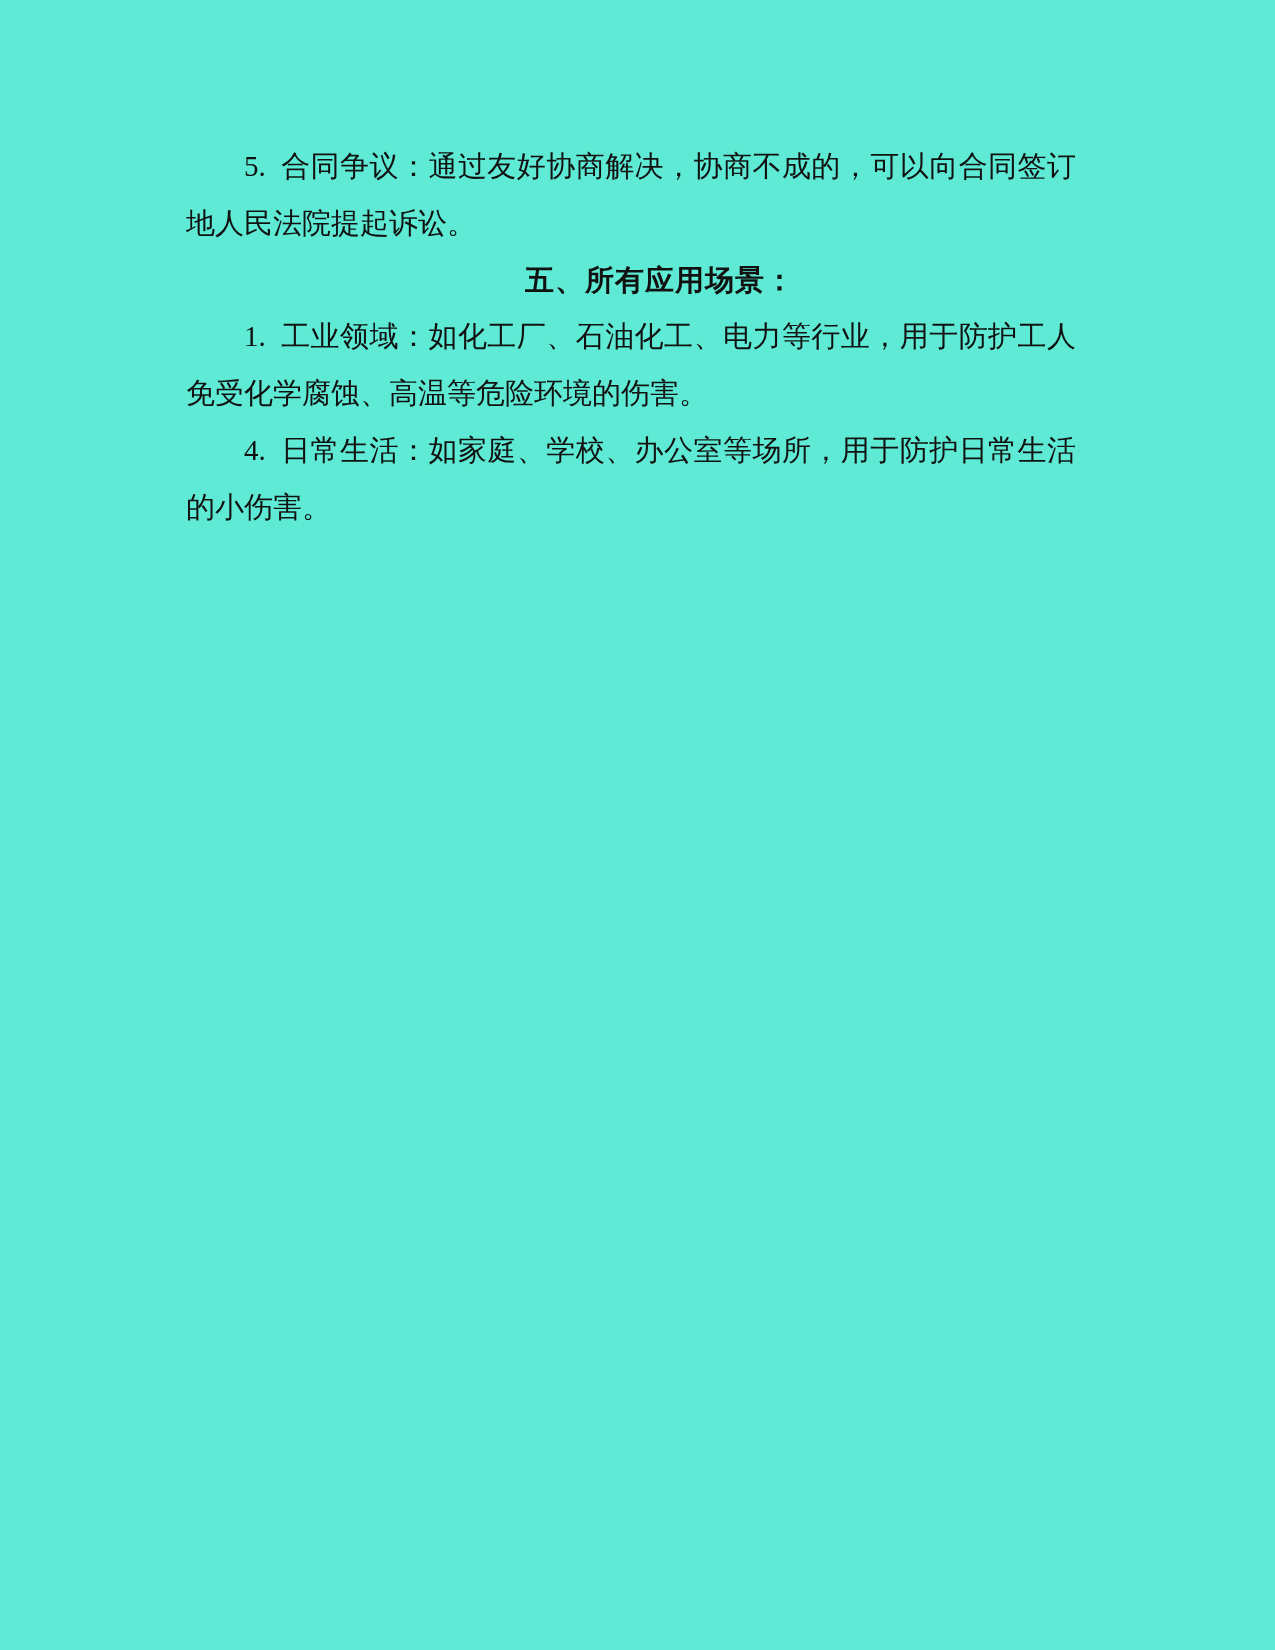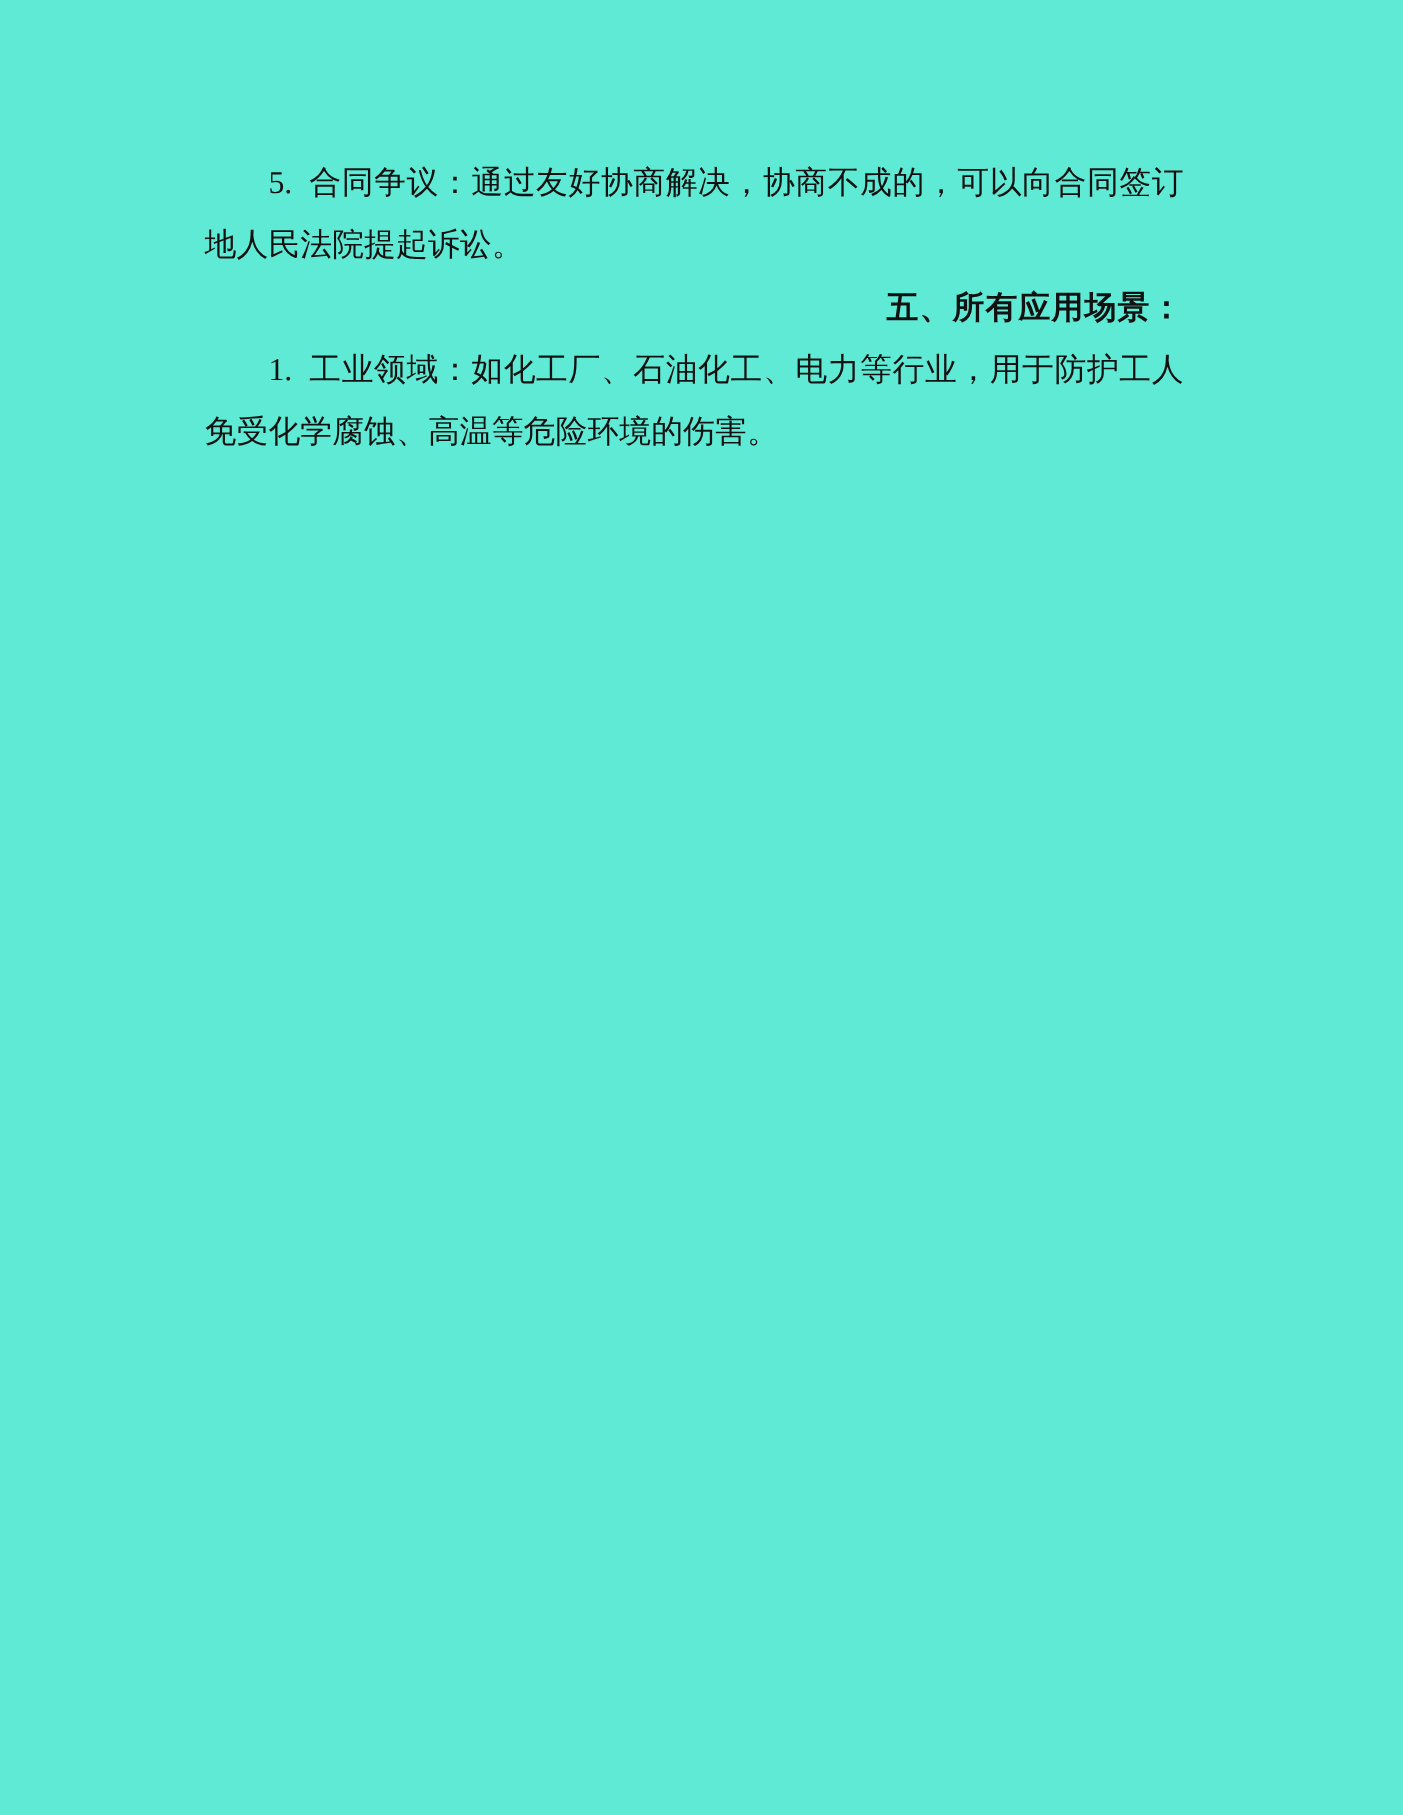--- a/index.html
+++ b/index.html
@@ -29,26 +29,27 @@
     margin: 0;
     text-align: justify;
     text-indent: 2em;
     white-space: pre-wrap;
     word-break: break-all;
     overflow-wrap: break-word;
   }
   .para.heading {
     font-family: "Liberation Sans", "DejaVu Sans", sans-serif;
     font-weight: 700;
-    text-align: right;
+    text-align: center;
     letter-spacing: 1px;
   }
 </style>
 </head>
 <body>
 
 <div class="page">
   <div class="doc-body">
       <p class="para body">5.  合同争议：通过友好协商解决，协商不成的，可以向合同签订地人民法院提起诉讼。</p>
       <p class="para heading">五、所有应用场景：</p>
       <p class="para body">1.  工业领域：如化工厂、石油化工、电力等行业，用于防护工人免受化学腐蚀、高温等危险环境的伤害。</p>
+      <p class="para body">4.  日常生活：如家庭、学校、办公室等场所，用于防护日常生活的小伤害。</p>
     </div>
 </div>
 
 </body></html>

